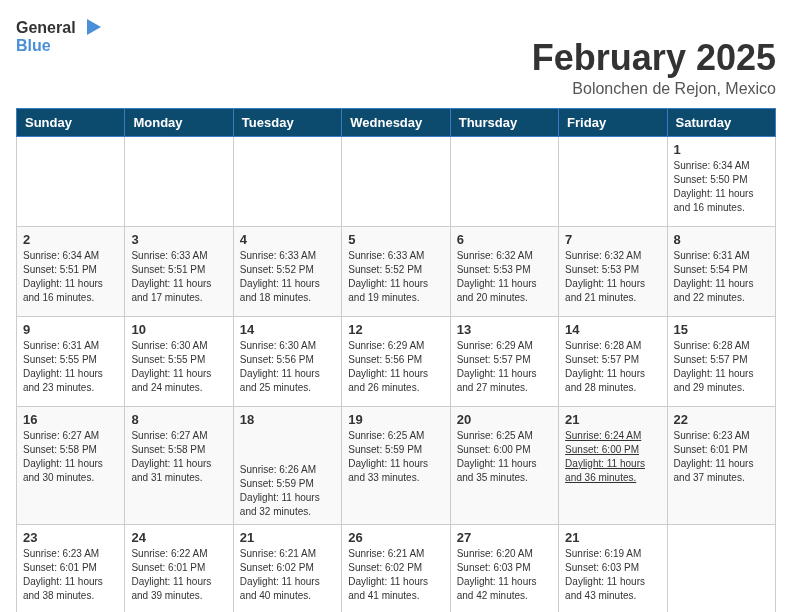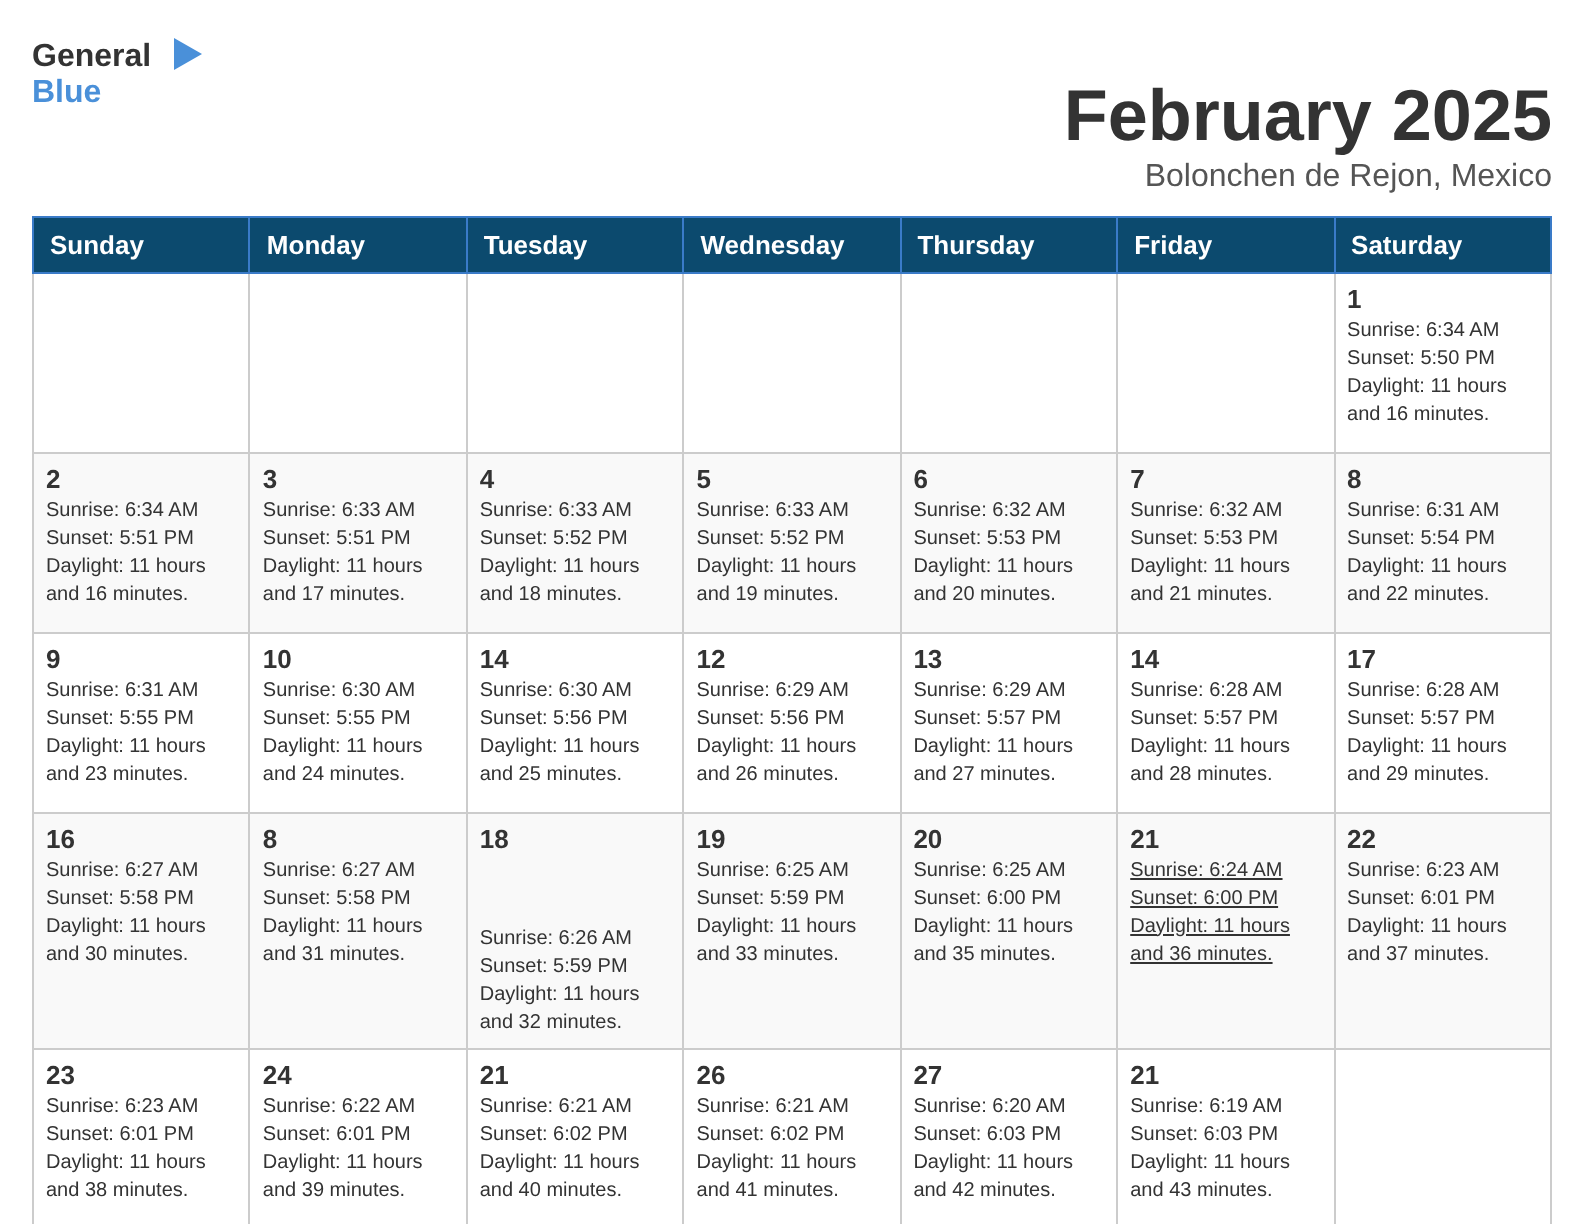--- a/index.html
+++ b/index.html
@@ -212,21 +212,21 @@
 and 27 minutes.</div>
         </td>
         <td>
           <span class="day-number">14</span>
           <div class="day-info" style="white-space: pre-line;">Sunrise: 6:28 AM
 Sunset: 5:57 PM
 Daylight: 11 hours
 and 28 minutes.</div>
         </td>
         <td>
-          <span class="day-number">17</span>
+          <span class="day-number">15</span>
           <div class="day-info" style="white-space: pre-line;">Sunrise: 6:28 AM
 Sunset: 5:57 PM
 Daylight: 11 hours
 and 29 minutes.</div>
         </td>
       </tr>
       <tr>
         <td>
           <span class="day-number">16</span>
           <div class="day-info" style="white-space: pre-line;">Sunrise: 6:27 AM

